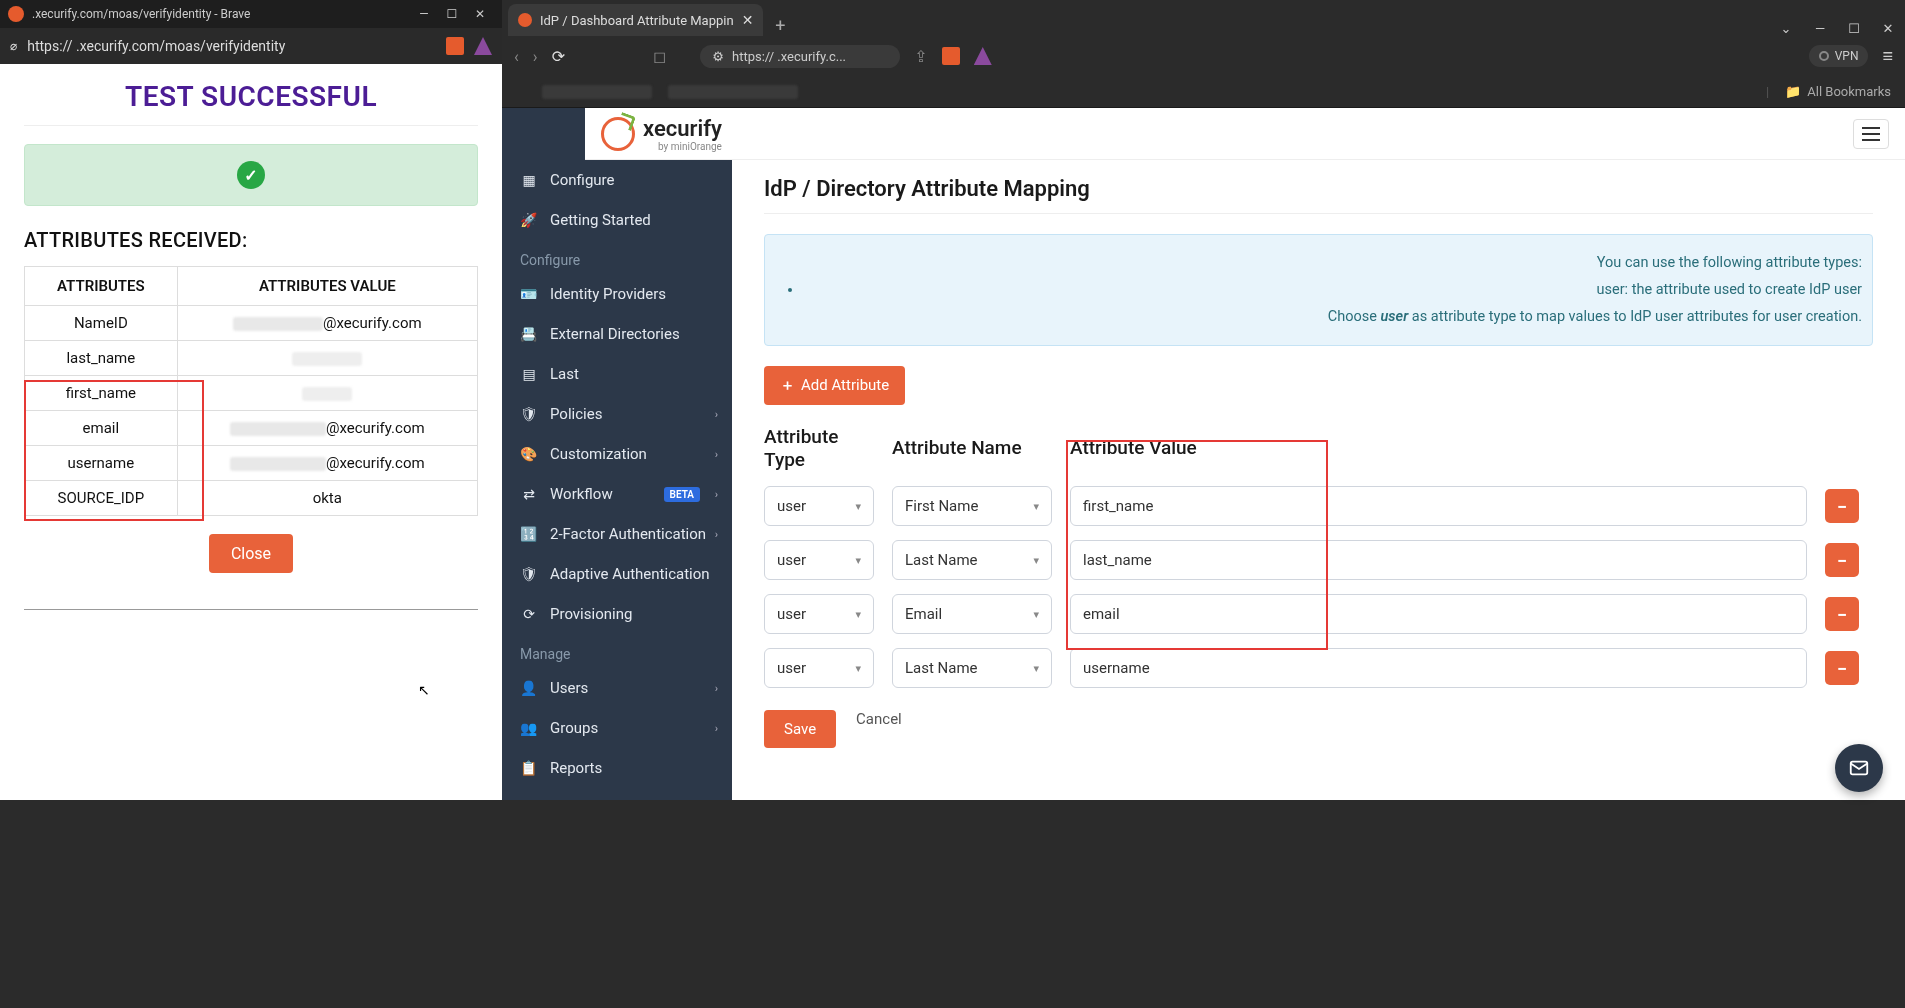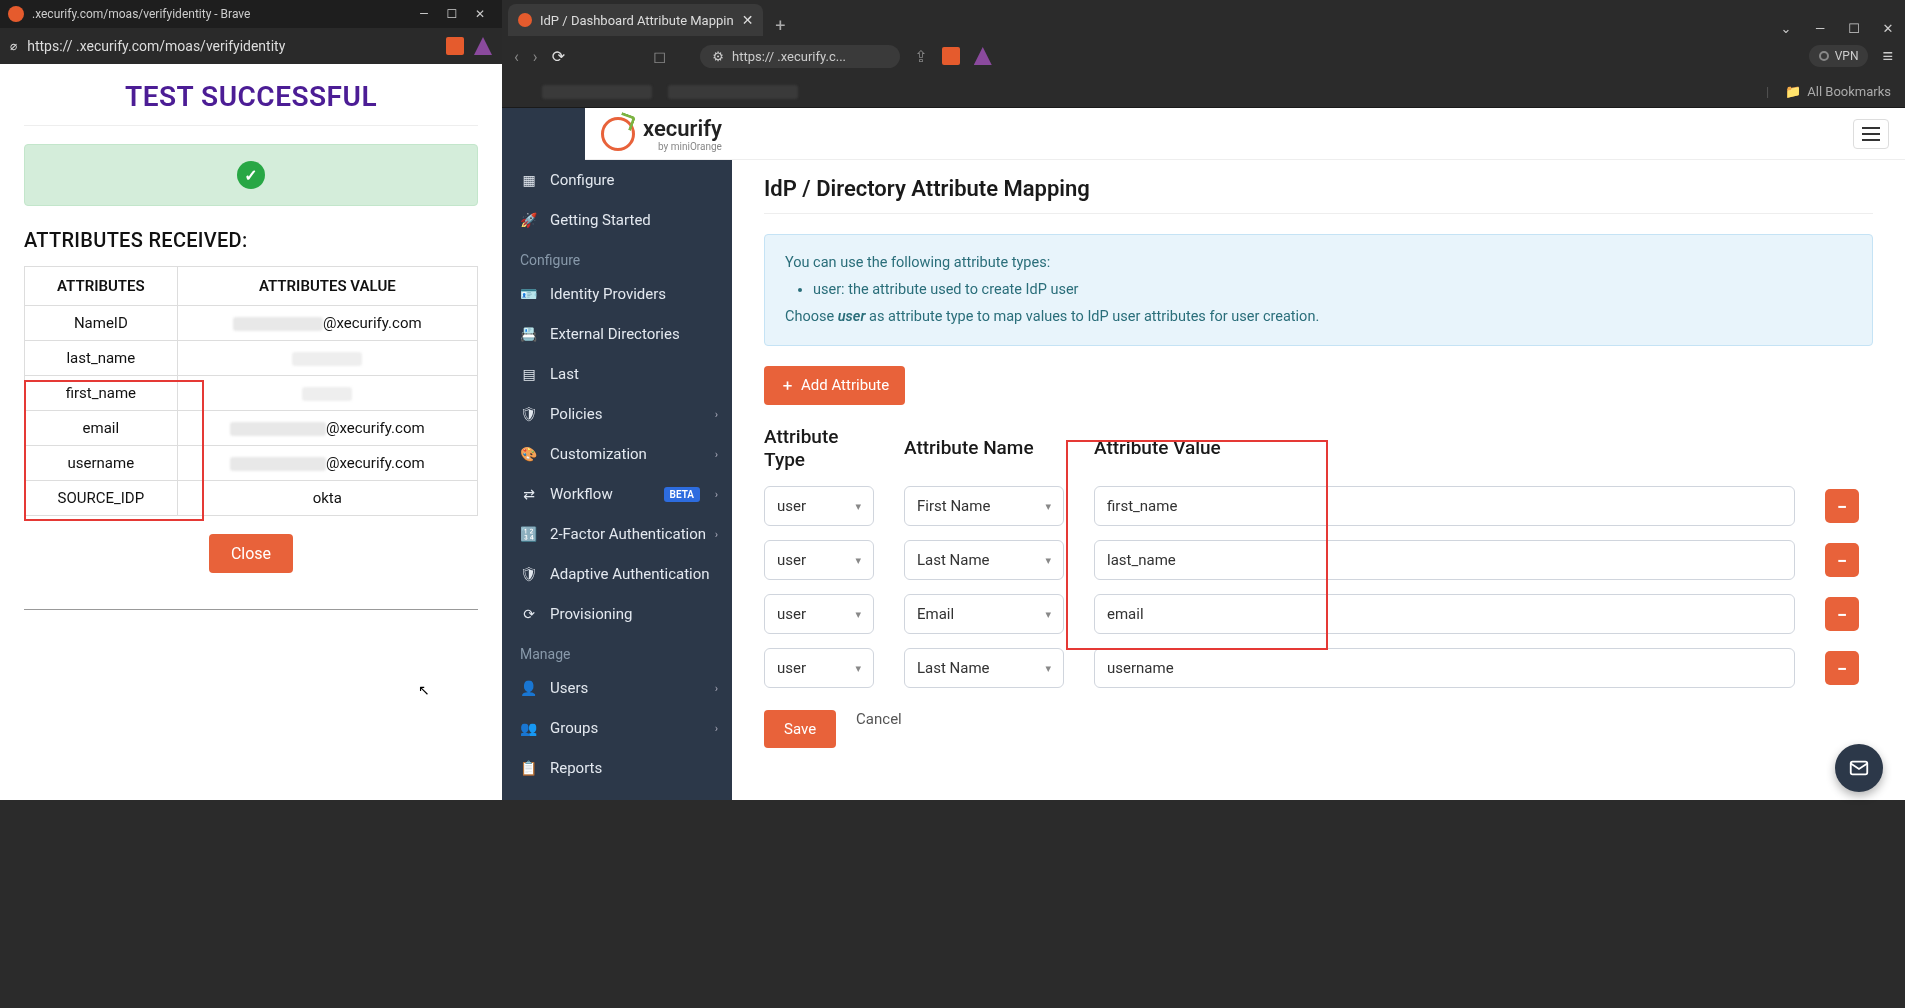--- a/index.html
+++ b/index.html
@@ -76,27 +76,27 @@
 .sb-item .icon { width:18px; text-align:center; font-size:14px;}
 .sb-item .chev { position:absolute; right:14px; font-size:11px; color:#aab;}
 .sb-item .beta { background:#2d6cdf; color:#fff; font-size:10px; padding:2px 6px; border-radius:3px; position:absolute; right:32px; font-weight:600;}
 .sb-section { padding:12px 18px 6px; font-size:14px; color:#8899aa;}
 
 .main-r { flex:1; padding:68px 32px 24px; overflow:auto;}
 .main-r::-webkit-scrollbar{width:14px;}
 .main-r::-webkit-scrollbar-thumb{background:#ccc;border-radius:7px;}
 .page-title-r { font-size:22px; font-weight:600; color:#1a1a1a; margin-bottom:12px;}
 .page-title-r + hr { border:none;border-top:1px solid #eee;margin-bottom:20px;}
-.info-box { background:#e8f4fb; border:1px solid #c5e3f5; border-radius:4px; padding:16px 20px; font-size:14.5px; color:#2a6e7a; margin-bottom:20px; line-height:1.6;}
+.info-box { background:#e8f4fb; border:1px solid #c5e3f5; border-radius:4px; padding:16px 10px; font-size:14.5px; color:#2a6e7a; margin-bottom:20px; line-height:1.6;text-align:right;}
 .info-box ul { margin:4px 0 4px 28px;}
 .info-box em { font-style:italic; font-weight:600;}
 .add-attr-btn { background:#e8623a; color:#fff; border:none; padding:10px 16px; font-size:15px; border-radius:4px; cursor:pointer; display:inline-flex; align-items:center; gap:6px; margin-bottom:20px;}
 .add-attr-btn .plus{font-weight:bold;}
 
-.attr-grid { display:grid; grid-template-columns:110px 160px 1fr 48px; gap:14px 30px; align-items:center;}
+.attr-grid { display:grid; grid-template-columns:110px 160px 1fr 48px; gap:14px 18px; align-items:center;}
 .attr-grid .hdr { font-size:19px; color:#1a1a1a; font-weight:500; line-height:1.25;}
 .attr-grid .hdr.span2{grid-column:3/5;}
 .select-r { border:1px solid #d0d5dd; border-radius:6px; height:40px; display:flex; align-items:center; padding:0 12px; font-size:15px; color:#333; background:#fff; cursor:pointer; justify-content:space-between;}
 .select-r .chev{color:#888;font-size:11px;}
 .input-r { border:1px solid #d0d5dd; border-radius:6px; height:40px; padding:0 12px; font-size:15px; color:#333; width:100%;}
 .remove-r { width:34px;height:34px;background:#e8623a;border-radius:5px;color:#fff;display:flex;align-items:center;justify-content:center;font-size:18px;font-weight:bold;cursor:pointer;border:none;}
 .hl-box-r { position:absolute; border:2px solid #e53935; pointer-events:none;}
 
 .actions-r { margin-top:22px; display:flex; gap:20px; }
 .save-r { background:#e8623a;color:#fff;border:none;padding:10px 20px;font-size:15px;border-radius:4px;cursor:pointer;}

